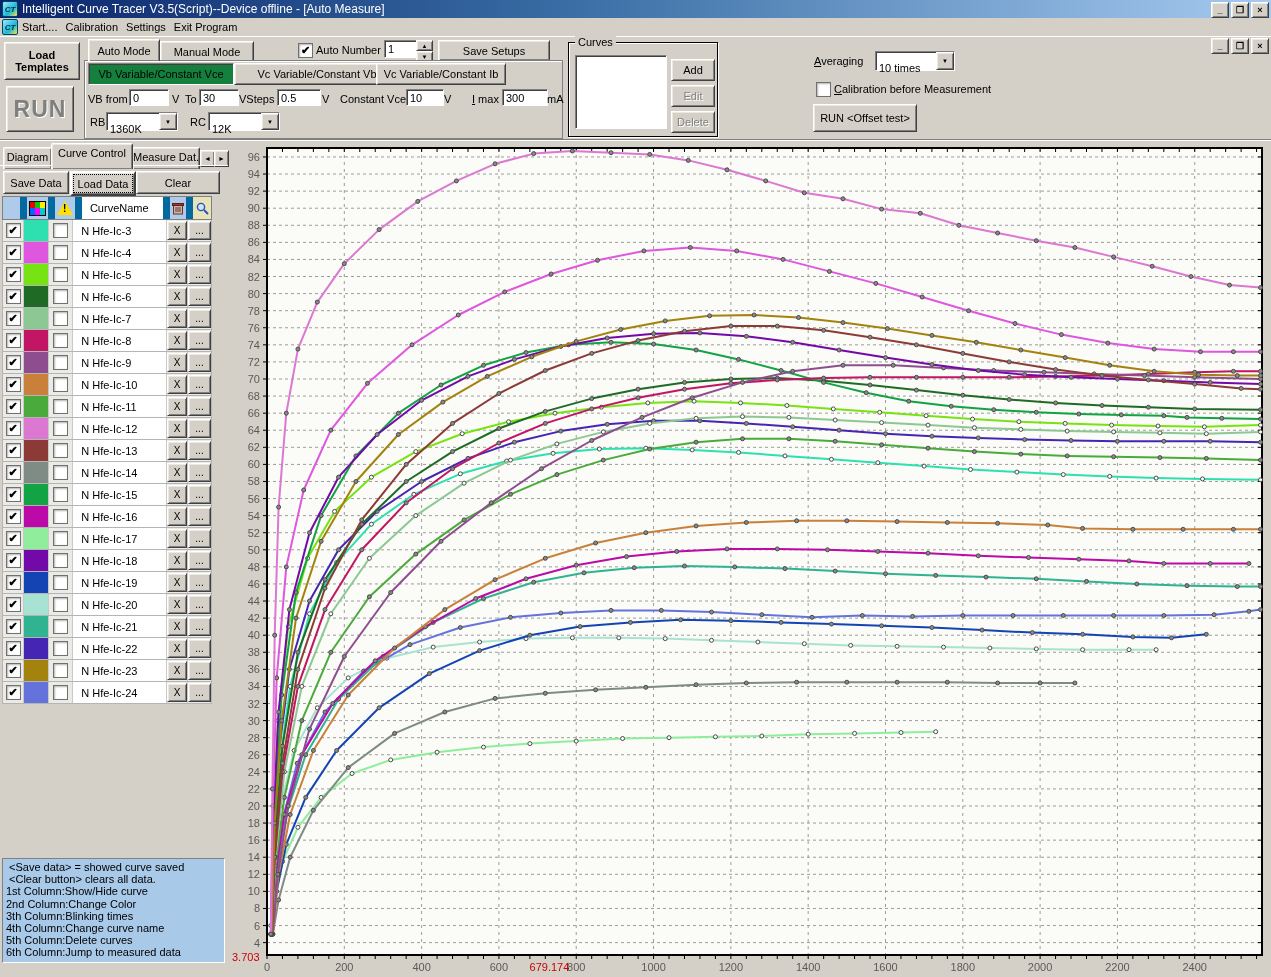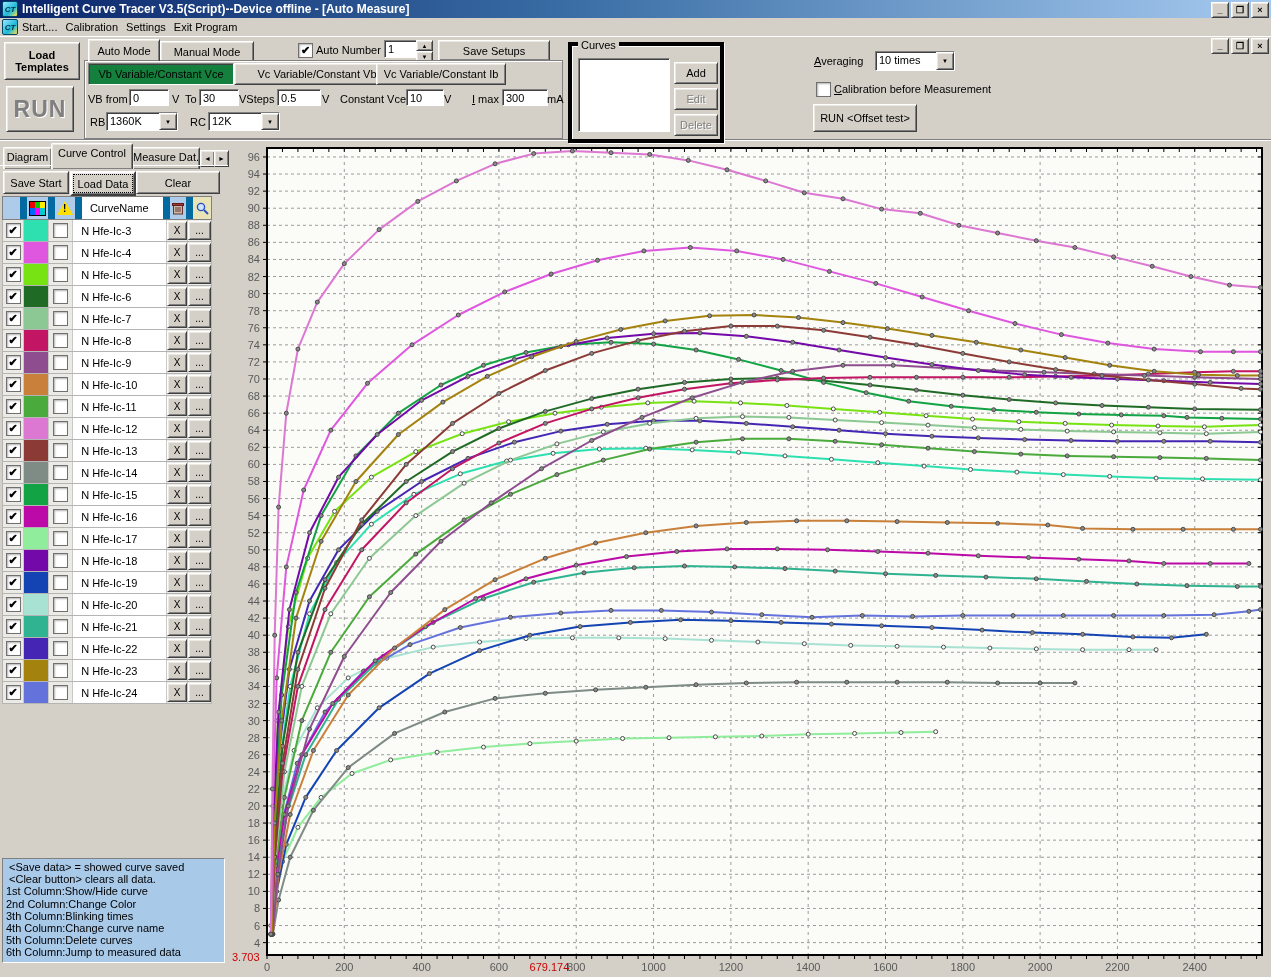--- a/index.html
+++ b/index.html
@@ -11,45 +11,45 @@
           box-shadow:inset 1px 1px 0 #ece9e2, inset -1px -1px 0 #808080;}
   .sunken{background:#fff;border:1px solid;border-color:#808080 #fff #fff #808080;
           box-shadow:inset 1px 1px 0 #404040;}
   .btn{display:flex;align-items:center;justify-content:center;cursor:default;user-select:none;}
   .btn.disabled{color:#808080;text-shadow:1px 1px 0 #fff;}
   .focusdot{outline:1px dotted #000;outline-offset:-4px;}
   .ul1::first-letter{text-decoration:underline;}
   
   #titlebar{left:0;top:0;width:1271px;height:18px;background:linear-gradient(90deg,#0A246A,#3A6EA5 45%,#A6CAF0);
             display:flex;align-items:center;}
-  #titlebar .t{color:#fff;font-weight:bold;font-size:12px;margin-left:4px;white-space:nowrap;}
+  #titlebar .t{color:#fff;font-weight:normal;font-size:12px;margin-left:4px;white-space:nowrap;}
   .appicon{width:14px;height:14px;margin-left:2px;background:linear-gradient(135deg,#9fe8ff 0%,#19b8d8 60%,#ffe14d 100%);
            border:1px solid #046;border-radius:2px;color:#034;font-size:8px;font-weight:bold;
            display:flex;align-items:center;justify-content:center;font-style:italic;}
   .winbtns{position:absolute;right:2px;top:2px;display:flex;gap:2px;}
   .winbtn{width:16px;height:14px;font-size:9px;font-weight:bold;line-height:12px;text-align:center;color:#000;}
   .menurow{left:0;top:18px;width:1271px;height:18px;background:#D4D0C8;display:flex;align-items:center;
            border-bottom:1px solid #fff;}
   .menuitem{padding:2px 4px;white-space:nowrap;}
   
   #toolbar{left:0;top:36px;width:1271px;height:103px;border-bottom:1px solid #808080;box-shadow:0 1px 0 #fff;}
   .tabbtn{font-weight:normal;text-align:center;}
   .tabbtn.active{background:#D4D0C8;border-bottom:none;z-index:3;}
   .subtab{font-size:11px;}
   .subtab.active{background:#15803d;border-color:#808080 #fff #fff #808080;box-shadow:inset 1px 1px 0 #404040;}
   .tin{background:#fff;border:1px solid;border-color:#808080 #fff #fff #808080;box-shadow:inset 1px 1px 0 #404040;
        font-family:"Liberation Sans",sans-serif;font-size:11px;padding:1px 3px;}
   .dd{display:flex;align-items:stretch;background:#fff;border:1px solid;border-color:#808080 #fff #fff #808080;
       box-shadow:inset 1px 1px 0 #404040;}
-  .dd .val{flex:1;padding:2px 3px;white-space:nowrap;}
+  .dd .val{flex:1;padding:10px 3px;white-space:nowrap;}
   .dd .arw{width:16px;display:flex;align-items:center;justify-content:center;font-size:6px;}
   .cbx{width:13px;height:13px;background:#fff;border:1px solid #707070;
        box-shadow:inset 1px 1px 2px rgba(0,0,0,.3);display:inline-flex;align-items:center;justify-content:center;
        font-size:11px;font-weight:bold;line-height:11px;}
-  .grp{border:4px solid #000000;box-shadow:1px 1px 0 #fff, inset 1px 1px 0 #fff;text-decoration:underline;}
+  .grp{border:1px solid #000000;box-shadow:1px 1px 0 #fff, inset 1px 1px 0 #fff;text-decoration:underline;}
   .grplabel{position:absolute;top:-7px;left:6px;background:#D4D0C8;padding:0 3px;}
   
   #sidebar{left:0;top:140px;width:228px;height:837px;}
   .sidetab{position:absolute;font-size:11px;text-align:center;border-bottom:none;
            border-radius:2px 2px 0 0;padding-top:3px;}
   .arrbtn{font-size:7px;}
   
   #curvetable{position:absolute;left:2px;top:56px;width:210px;}
   .thead{display:flex;height:22px;background:#AECBEA;border:1px solid #808080;align-items:stretch;}
   .thc{border-right:7px solid #0369a1;display:flex;align-items:center;justify-content:center;}
@@ -163,21 +163,21 @@
 
 <div class="abs" id="sidebar">
 
   <div class="sidetab raised" style="left:3px;top:7px;width:47px;height:18px;">Diagram</div>
   <div class="sidetab raised" style="left:51px;top:3px;width:80px;height:22px;background:#D4D0C8;z-index:2;font-weight:normal;">Curve Control</div>
   <div class="sidetab raised" style="left:132px;top:7px;width:66px;height:18px;overflow:hidden;white-space:nowrap;">Measure Dat..</div>
   <div class="abs raised btn arrbtn" style="left:200px;top:10px;width:13px;height:15px;">◄</div>
   <div class="abs raised btn arrbtn" style="left:214px;top:10px;width:13px;height:15px;">►</div>
   <div class="abs" style="left:0;top:25px;width:228px;height:2px;border-top:1px solid #fff;"></div>
 
-  <div class="abs raised btn" style="left:3px;top:31px;width:64px;height:21px;">Save Start</div>
+  <div class="abs raised btn" style="left:3px;top:31px;width:64px;height:21px;">Save Data</div>
   <div class="abs raised btn focusdot" style="left:70px;top:31px;width:62px;height:21px;border-width:2px;">Load Data</div>
   <div class="abs raised btn" style="left:136px;top:31px;width:82px;height:21px;">Clear</div>
 
   <div id="curvetable">
     <div class="thead">
       <div class="thc c0"></div>
       <div class="thc c1">
         <span class="palicon">
             <i style="background:#e00;"></i>
             <i style="background:#0c0;"></i>

